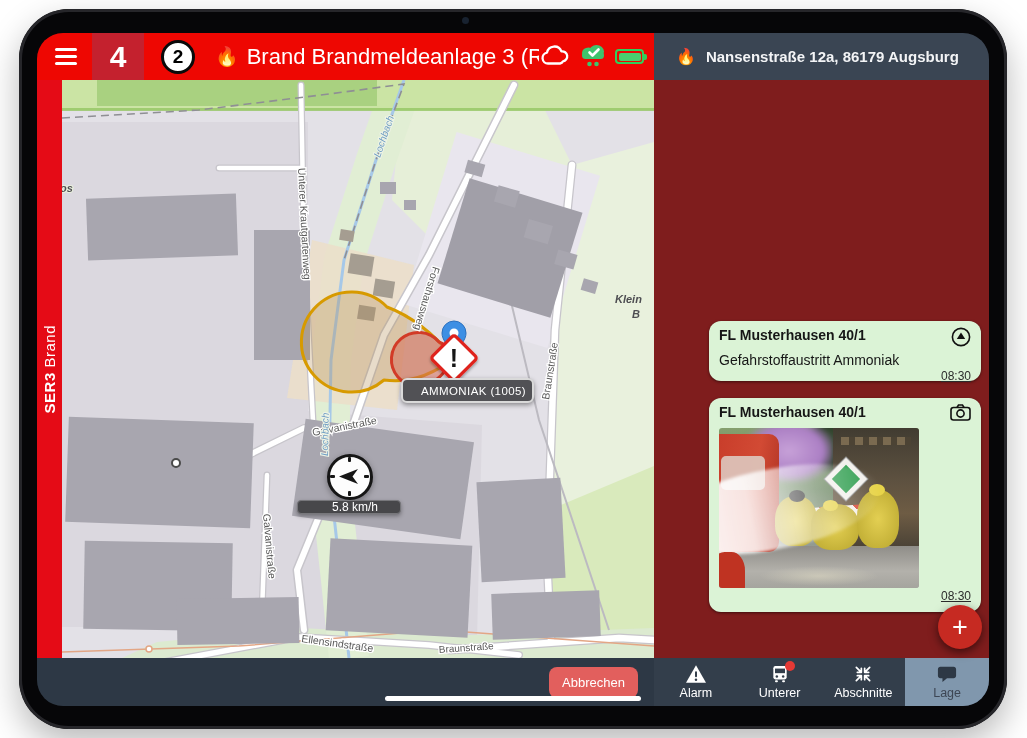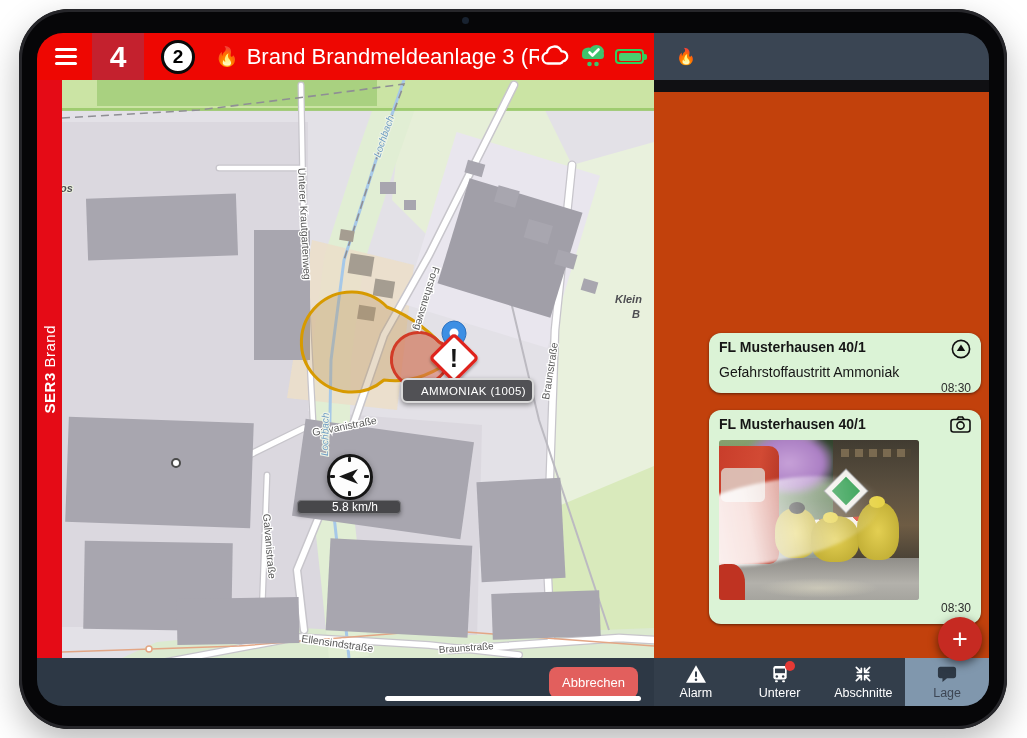--- a/index.html
+++ b/index.html
@@ -64,29 +64,29 @@
              background:#fdfdfd; border:3.5px solid #161616; box-shadow:0 2px 6px rgba(0,0,0,.35); z-index:6; }
 
   
   .timer-bar { position:absolute; left:0; top:625px; width:617px; height:48px; background:#2d3845;
                display:flex; align-items:center; }
   .timer-text { color:#fafafa; font-size:29px; margin-left:18px; letter-spacing:.5px; }
   .cancel-btn { margin-left:auto; margin-right:16px; background:#e25f5d; color:#fff; font-size:13px;
                 padding:8px 13px; border-radius:8px; border:none; font-family:inherit; }
 
   
-  .panel { position:absolute; left:617px; top:47px; width:335px; height:591px; background:#c2410c;margin-top:12px; }
+  .panel { position:absolute; left:617px; top:47px; width:335px; height:591px; background:#7f1d1d; }
   .card { position:absolute; left:55px; width:272px; background:#dbf3d6; border-radius:12px;
           padding:6px 10px 4px; color:#161616; box-shadow:0 1px 3px rgba(0,0,0,.5); }
   .card1 { top:241px; height:60px; }
   .card2 { top:318px; height:214px; }
   .card-head { display:flex; align-items:flex-start; justify-content:space-between; }
   .card-sender { font-weight:700; font-size:14px; line-height:17px; }
   .card-body { font-size:14px; margin-top:1px; line-height:16px; }
-  .card-time { font-size:12px; color:#2c2c2c; text-align:right; margin-top:2px; line-height:13px; }
+  .card-time { font-size:12px; color:#2c2c2c; text-align:right; margin-top:2px; line-height:13px;text-decoration:underline; }
 
   
   .photo { width:200px; height:160px; margin-top:3px; border-radius:3px; position:relative; overflow:hidden; }
   .photo div { position:absolute; }
   .p-bg { inset:0; background:linear-gradient(180deg,#86a06e 0%,#64815a 38%,#7b8873 58%,#9aa09c 78%,#a9aca8 100%); }
   .p-foliage { left:84px; top:-10px; width:78px; height:54px; filter:blur(2px);
                background:radial-gradient(#3c5236,#2e402b 60%,rgba(46,64,43,0) 80%); }
   .p-lilac { left:26px; top:-8px; width:88px; height:62px; filter:blur(2px);
              background:radial-gradient(ellipse,#c7a1d8 0%,#ab7fc4 55%,rgba(171,127,196,0) 78%); }
   .p-truck { right:-4px; top:-4px; width:90px; height:124px; border-radius:4px;
@@ -167,20 +167,21 @@
             <circle cx="9.5" cy="22" r="2.3" fill="#3ec46d"></circle>
               <circle cx="16.5" cy="22" r="2.3" fill="#3ec46d"></circle>
           </svg>
         </span>
         <span class="battery"></span>
       </div>
     </div>
 
     <div class="addr">
       <span class="addr-fire">🔥</span>
+      <span class="addr-text">Nansenstraße 12a, 86179 Augsburg</span>
     </div>
 
     <div class="strip">
       <div class="strip-text">
         <span class="b">SER3</span>&nbsp;<span>Brand</span>
       </div>
     </div>
 
     <div class="map">
       <svg viewBox="0 0 592 578" width="592" height="578">

